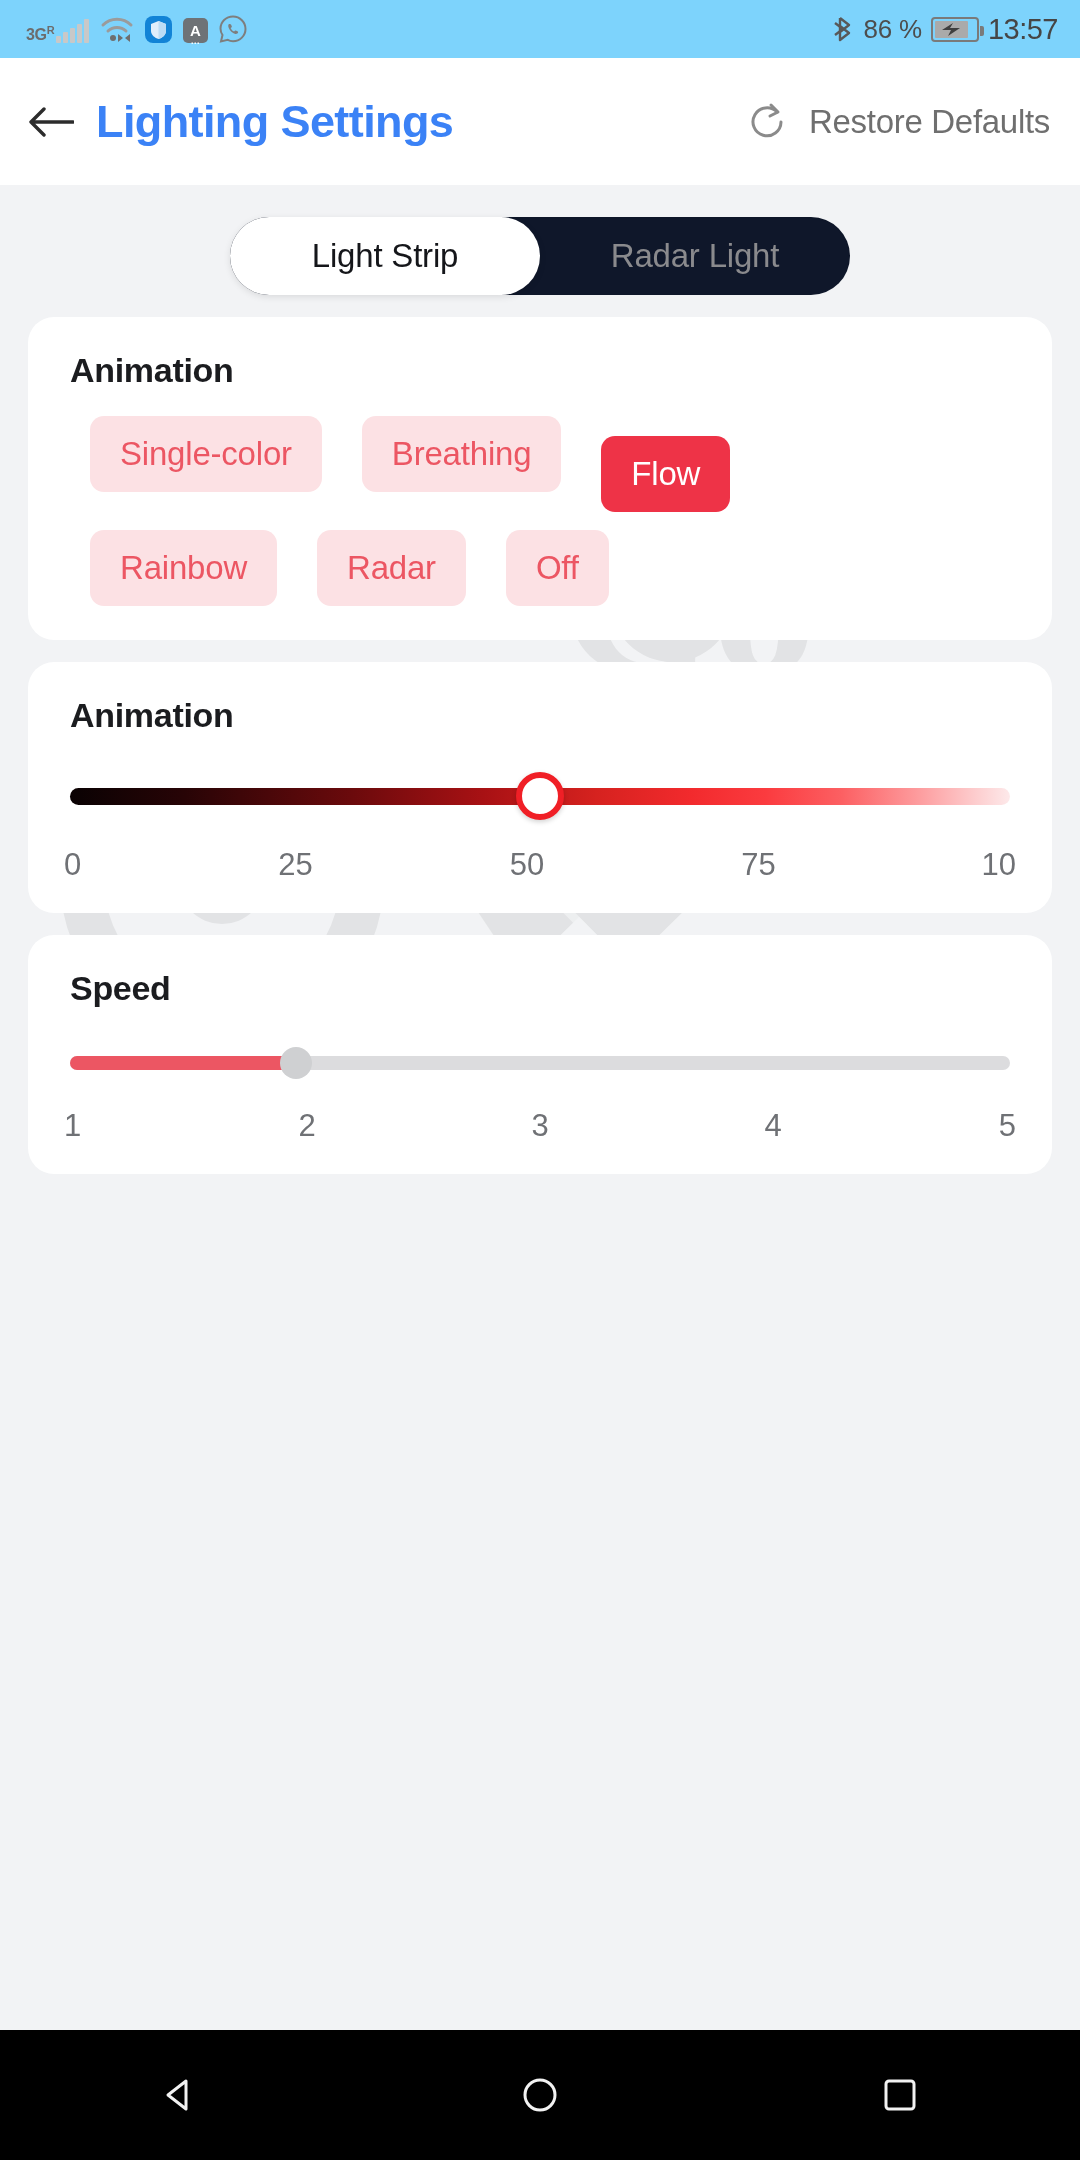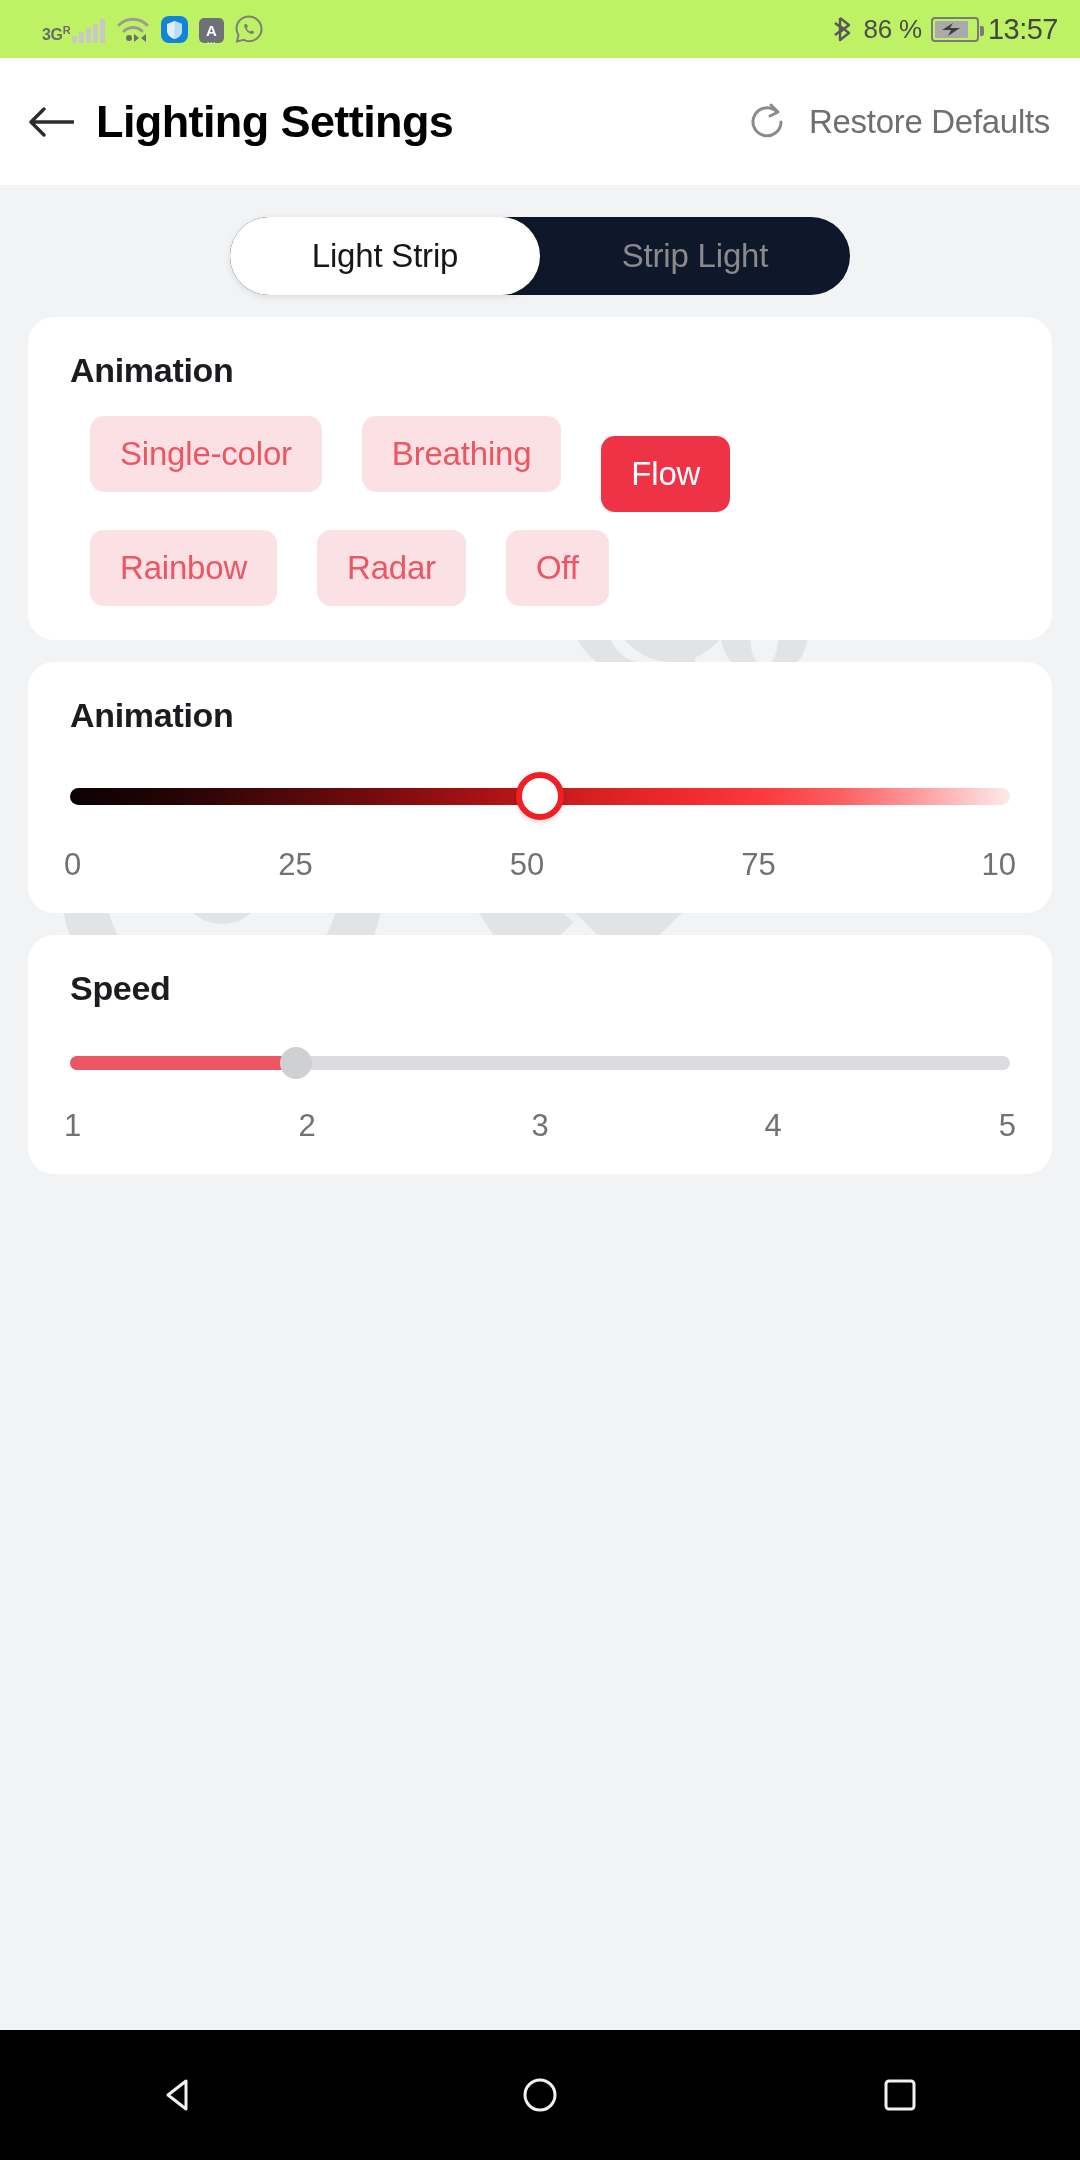--- a/index.html
+++ b/index.html
@@ -6,23 +6,23 @@
   html,body { width:1080px; height:2160px; }
   body {
     font-family:"Liberation Sans", sans-serif;
     background:#f2f3f5;
     overflow:hidden;
     position:relative;
   }
 
   
   .statusbar{
-    height:58px; background:#bef264; width:1080px;
+    height:58px; background:#7dd3fc; width:1080px;
     display:flex; align-items:center; justify-content:space-between;
-    padding:0 22px 0 42px;
+    padding:0 22px 0 26px;
   }
   .sb-left{ display:flex; align-items:flex-end; gap:11px; }
   .sb-right{ display:flex; align-items:center; gap:9px; }
 
   .net-wrap{ display:flex; align-items:flex-end; gap:2px; position:relative; }
   .net-txt{ font-size:16px; color:#6c6c6c; line-height:1; font-weight:600; letter-spacing:-.3px;}
   .net-txt sup{ font-size:11px; }
   .bars{ display:flex; align-items:flex-end; gap:2.5px; height:24px;}
   .bars i{ display:block; width:4.5px; background:#c8c8c8; border-radius:1px;}
   .bars i:nth-child(1){height:7px}
@@ -66,21 +66,21 @@
 
   
   .header{
     background:#ffffff; height:127px; width:1080px;
     display:flex; align-items:center; justify-content:space-between;
     padding:0 30px 0 28px;
   }
   .h-left{ display:flex; align-items:center; gap:22px; }
   .back-arrow{ width:46px;height:46px; display:flex;align-items:center;justify-content:center; }
   .page-title{
-    font-size:45px; font-weight:700; color:#000000; letter-spacing:-.6px;
+    font-size:45px; font-weight:700; color:#3b82f6; letter-spacing:-.6px;
   }
   .h-right{ display:flex; align-items:center; gap:20px; }
   .restore-icon{ width:42px;height:42px;display:flex;align-items:center;justify-content:center; }
   .restore-label{ font-size:33px; color:#6f6f6f; letter-spacing:-.3px;}
 
   
   .watermark{
     position:absolute; left:0; top:0; width:1080px; height:2160px;
     pointer-events:none; z-index:0;
   }
@@ -276,21 +276,21 @@
 </div>
 
 <div class="content">
 
   <div class="segwrap">
     <div class="segment">
       <div class="seg-btn active">
         <span>Light Strip</span>
       </div>
       <div class="seg-btn">
-        <span>Strip Light</span>
+        <span>Radar Light</span>
       </div>
     </div>
   </div>
 
   <div class="card">
     <div class="card-title">Animation</div>
     <div class="chips">
       <div class="chip-row">
         <div class="chip">
           <span>Single-color</span>

